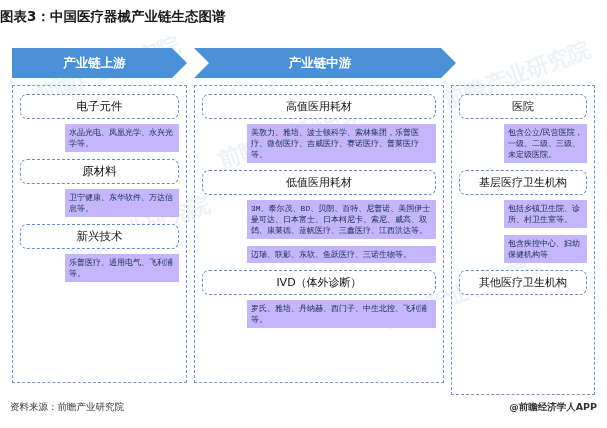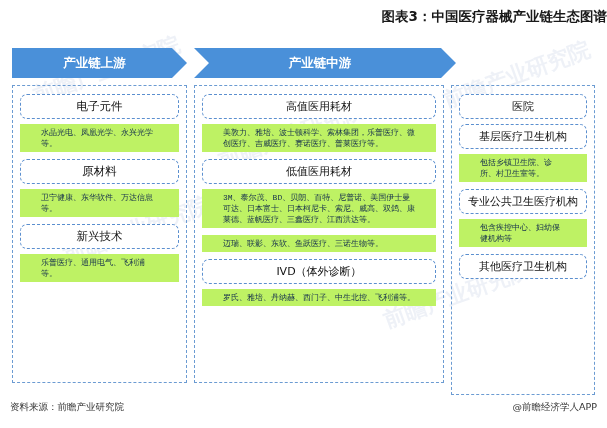--- a/index.html
+++ b/index.html
@@ -4,21 +4,21 @@
 <style>
   html,body{margin:0;padding:0;}
   body{
     width:607px;height:428px;background:#ffffff;
     font-family:"DejaVu Sans","Liberation Sans",sans-serif;
     overflow:hidden;position:relative;
   }
   .page{position:relative;width:607px;height:428px;}
 
   .title{
-    position:absolute;top:8px;left:0;width:607px;text-align:right;
+    position:absolute;top:8px;left:0;width:607px;text-align:left;
     font-size:13.5px;font-weight:bold;color:#1a1a1a;letter-spacing:0px;
   }
 
   
   .wm{
     position:absolute;color:rgba(120,150,190,0.13);font-weight:bold;
     font-size:22px;pointer-events:none;user-select:none;white-space:nowrap;
     transform:rotate(-20deg);
   }
 
@@ -50,31 +50,31 @@
 
   .hbox{
     border:1px dashed #5b8fcf;border-radius:7px;background:#ffffff;
     text-align:center;font-size:11.5px;color:#111;
     padding:4px 2px;box-sizing:border-box;margin-bottom:5px;
   }
   .c2 .hbox{font-size:11px;}
   .c3 .hbox{font-size:11px;}
 
   .dbox{
-    background:#bef264;color:#16314d;font-size:8px;line-height:1.38;
-    padding:3px 21px;box-sizing:border-box;margin-bottom:7px;
+    background:#c4b5fd;color:#16314d;font-size:8px;line-height:1.38;
+    padding:3px 4px;box-sizing:border-box;margin-bottom:7px;margin-left:45px;
   }
   .c2 .dbox{font-size:8px;font-family:Liberation Mono, monospace;}
 
   
   .src{
     position:absolute;left:10px;bottom:14px;font-size:9.5px;color:#333;margin-top:20px;
   }
   .brand{
-    position:absolute;right:10px;bottom:14px;font-size:9.5px;color:#333;
+    position:absolute;right:10px;bottom:14px;font-size:9.5px;color:#333;font-weight:bold;
   }
 </style>
 </head>
 <body>
 
 <div class="page">
 
   <div class="wm" style="left:30px;top:55px;">前瞻产业研究院</div>
   <div class="wm" style="left:215px;top:120px;">前瞻产业研究院</div>
   <div class="wm" style="left:440px;top:60px;">前瞻产业研究院</div>
@@ -111,23 +111,23 @@
       <div class="dbox">3M、泰尔茂、BD、贝朗、百特、尼普诺、美国伊士曼可达、日本富士、日本柯尼卡、索尼、威高、双鸽、康莱德、蓝帆医疗、三鑫医疗、江西洪达等。</div>
       <div class="dbox">迈瑞、联影、东软、鱼跃医疗、三诺生物等。</div>
       <div class="hbox">IVD（体外诊断）</div>
       <div class="dbox">罗氏、雅培、丹纳赫、西门子、中生北控、飞利浦等。</div>
     </div>
   </div>
 
   <div class="col c3">
     <div class="colinner">
       <div class="hbox">医院</div>
+      <div class="dbox">包含公立/民营医院，一级、二级、三级、未定级医院。</div>
       <div class="hbox">基层医疗卫生机构</div>
       <div class="dbox">包括乡镇卫生院、诊所、村卫生室等。</div>
-      <div class="hbox">专业公共卫生医疗机构</div>
       <div class="dbox">包含疾控中心、妇幼保健机构等</div>
       <div class="hbox">其他医疗卫生机构</div>
     </div>
   </div>
 
   <div class="src">资料来源：前瞻产业研究院</div>
   <div class="brand">@前瞻经济学人APP</div>
 
 </div>
 

